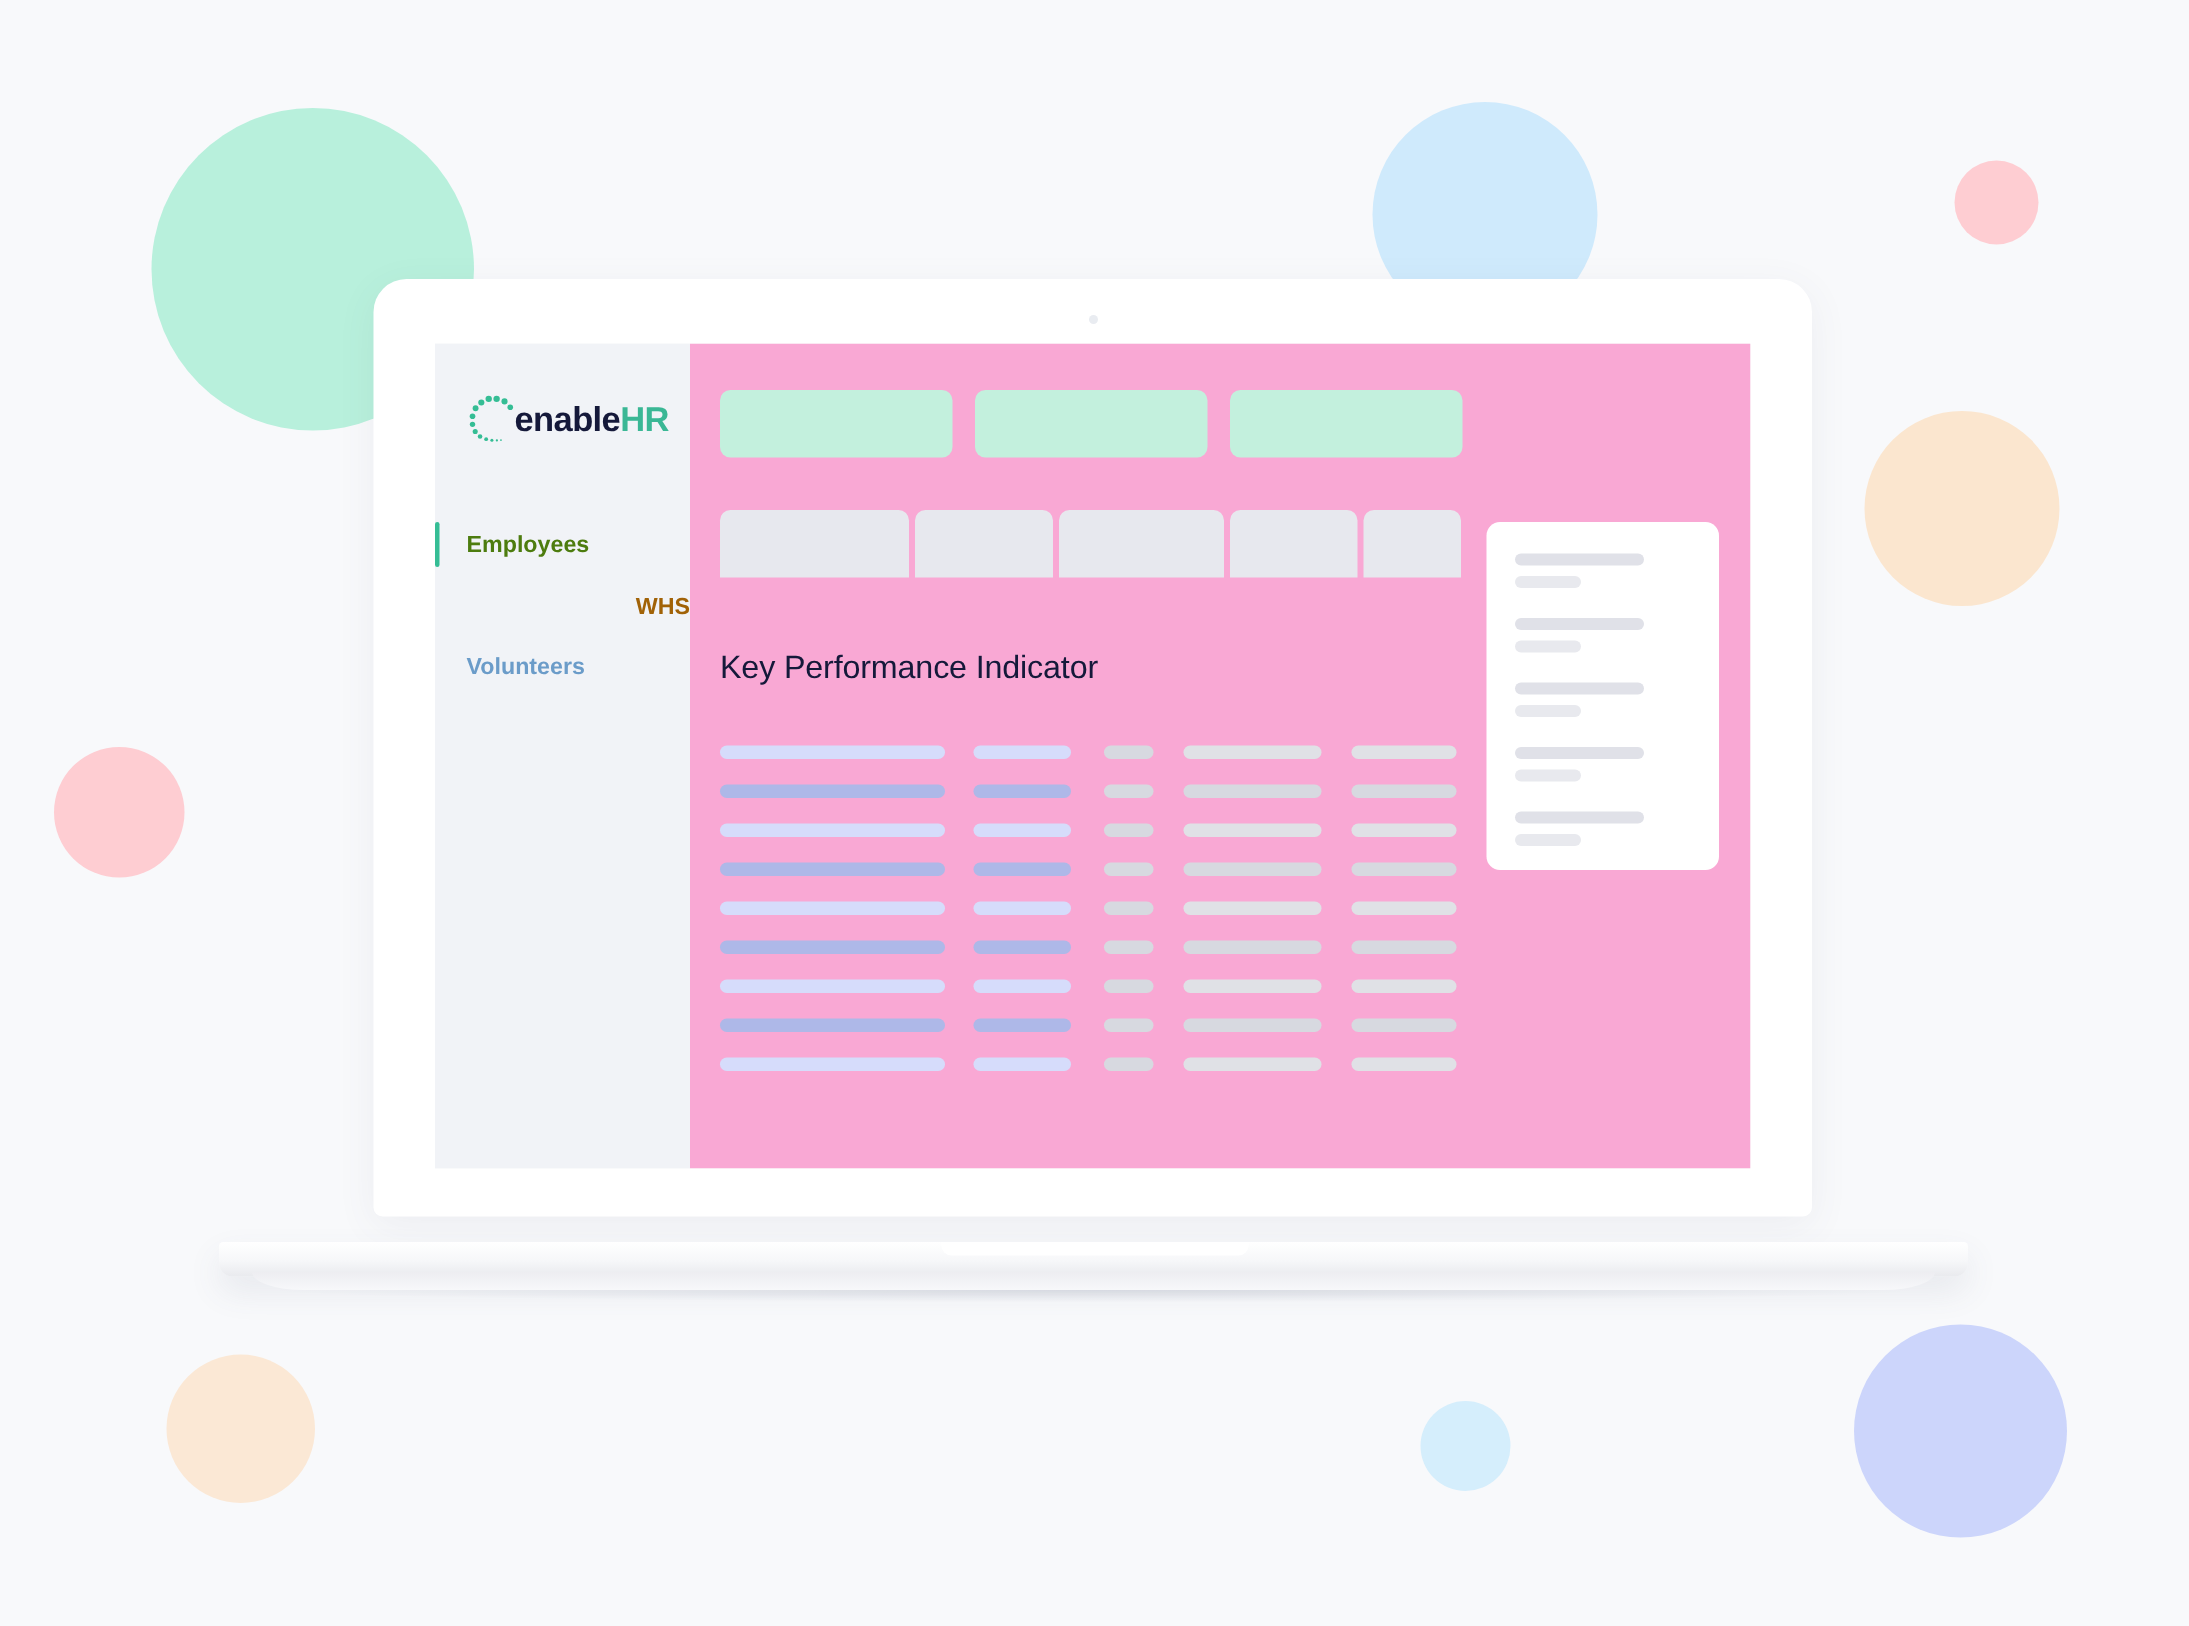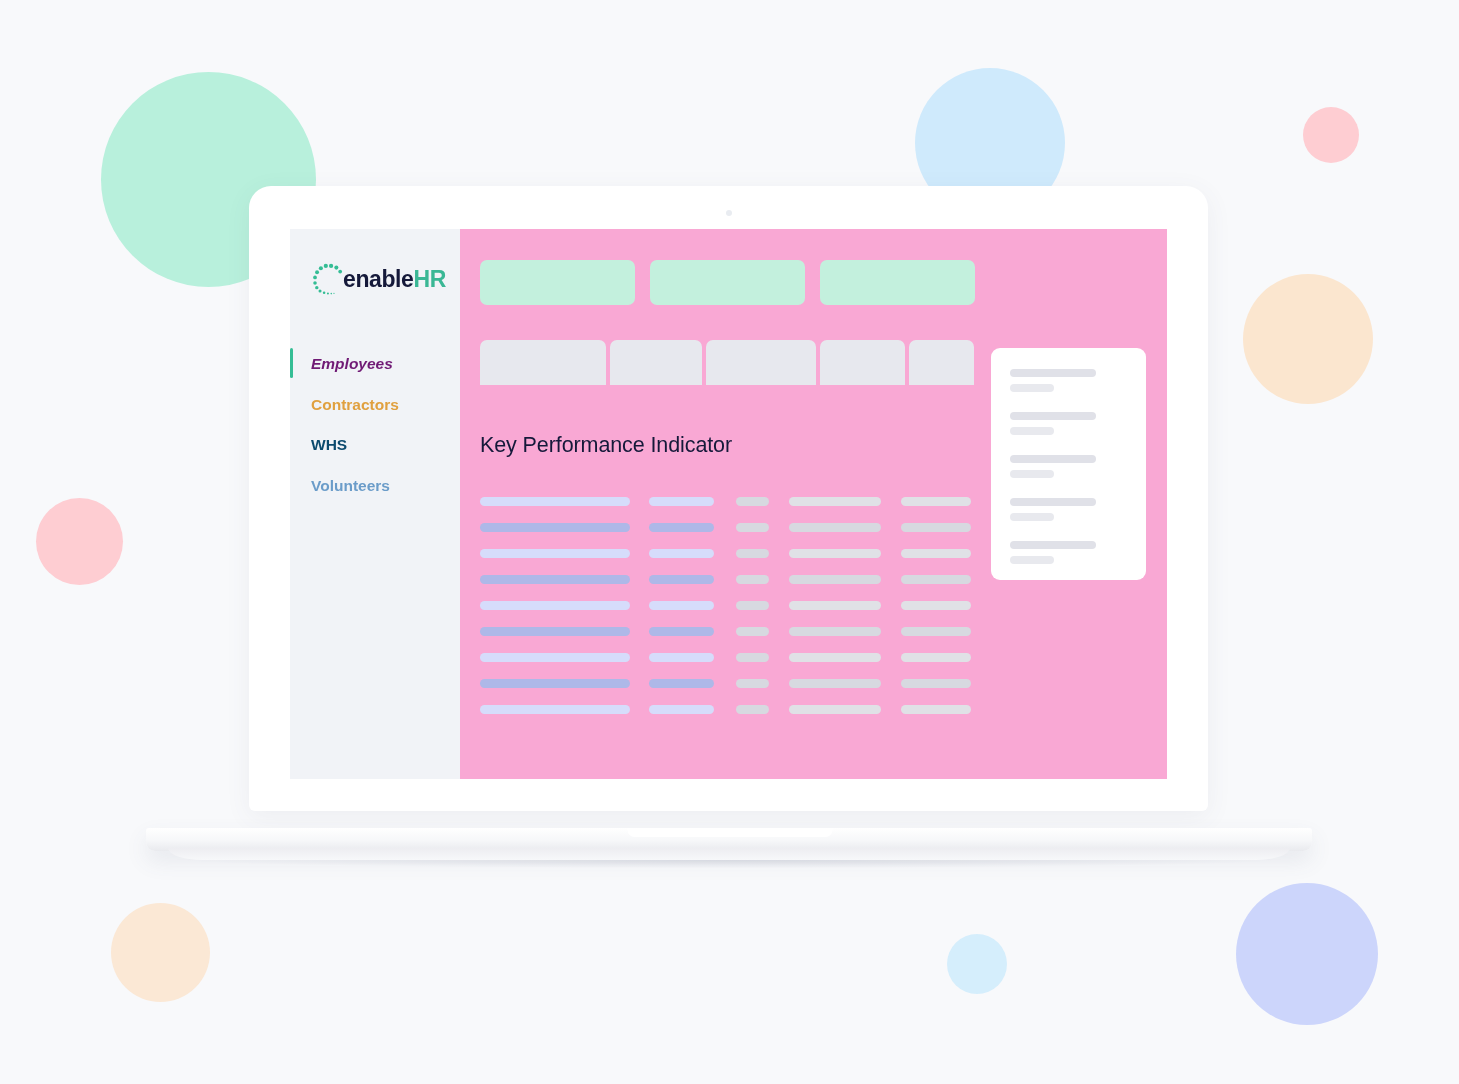--- a/index.html
+++ b/index.html
@@ -105,23 +105,23 @@
     font-weight: 600;
     line-height: 1.2;
     cursor: pointer;
   }
   .nav-item .bar {
     position: absolute; left: 0; top: 4px;
     width: 3px; height: 30px; border-radius: 2px;
     background: transparent;
   }
   .nav-item.active .bar { background: #35bd95; }
-  .c-green  { color: #701a75; font-style: italic; }
+  .c-green  { color: #4d7c0f; }
   .c-orange { color: #e0a03f; }
-  .c-red    { color: #0c4a6e; }
+  .c-red    { color: #a16207; text-align: right; }
   .c-blue   { color: #6b9cc9; }
   .c-gray   { color: #b6bac4; }
 
   
   .content {
     flex: 1 1 auto;
     position: relative;
     padding: 31px 0 0 0;
     background: #f9a8d4;
   }
@@ -244,24 +244,20 @@
         <div class="logo-text">
           <span class="lt-dark">enable</span><span class="lt-green">HR</span>
         </div>
       </div>
 
       <nav class="nav">
         <div class="nav-item active c-green">
           <span class="bar"></span>
           <span>Employees</span>
         </div>
-        <div class="nav-item c-orange">
-          <span class="bar"></span>
-          <span>Contractors</span>
-        </div>
         <div class="nav-item c-red">
           <span class="bar"></span>
           <span>WHS</span>
         </div>
         <div class="nav-item c-blue">
           <span class="bar"></span>
           <span>Volunteers</span>
         </div>
       </nav>
     </aside>

